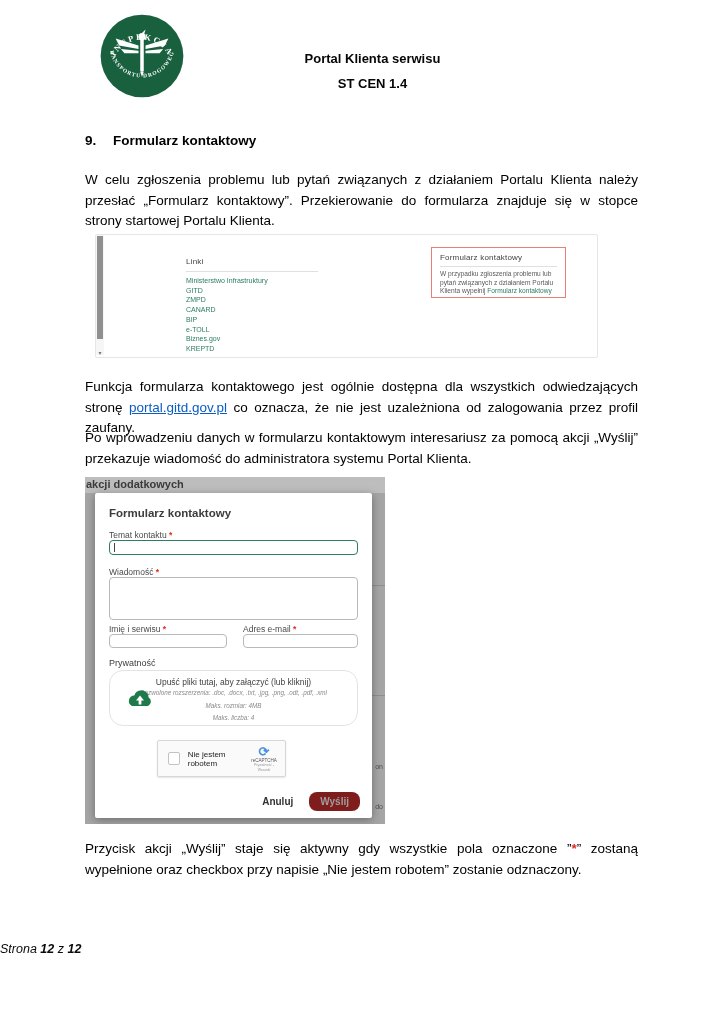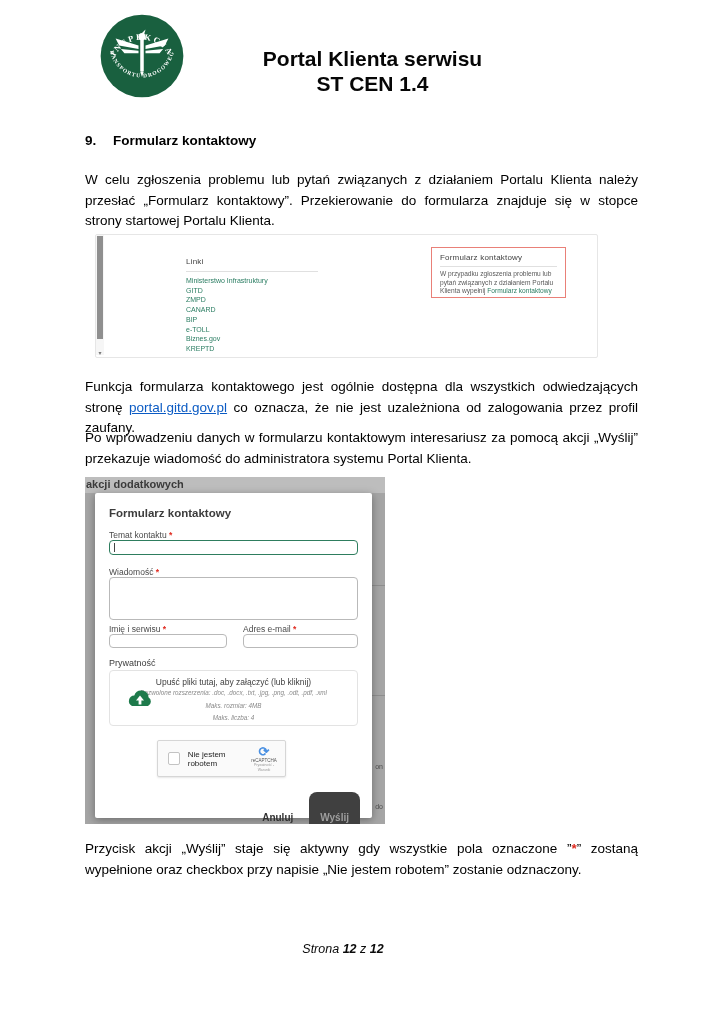--- a/index.html
+++ b/index.html
@@ -7,21 +7,21 @@
   #page {
     position:relative; width:723px; height:1024px; margin:0 auto;
     background:#ffffff; overflow:hidden;
     font-family:"Liberation Sans", sans-serif; color:#000;
   }
   .abs { position:absolute; }
 
   
   #logo { left:98px; top:12px; width:88px; height:88px; }
   #doc-title { left:190px; top:46px; width:365px; text-align:center;
-    font-size:21px; font-weight:bold; line-height:25px; color:#060606; }
+    font-size:13px; font-weight:bold; line-height:25px; color:#060606; }
 
   
   .para { left:85px; width:553px; font-size:13.5px; line-height:20.5px; text-align:justify; }
   #sec-heading { left:85px; top:133px; font-size:13.5px; font-weight:bold; }
   #sec-heading .num { display:inline-block; width:28px; }
   a.blue-link { color:#0b5bc4; text-decoration:underline; cursor:pointer; }
   .red-star { color:#e02b20; font-weight:bold; }
 
   
   #shot1 { left:95px; top:234px; width:503px; height:124px; background:#fff;
@@ -61,41 +61,41 @@
   #inp-subject { left:14px; top:47px; width:249px; height:15px; border:1.5px solid #2e7d5e; }
   #caret { position:absolute; left:4px; top:2px; width:1px; height:9px; background:#444; }
   #lbl-message { left:14px; top:74px; }
   #inp-message { left:14px; top:84px; width:249px; height:43px; }
   #lbl-name  { left:14px; top:131px; }
   #inp-name  { left:14px; top:141px; width:118px; height:14px; }
   #lbl-email { left:148px; top:131px; }
   #inp-email { left:148px; top:141px; width:115px; height:14px; }
   #lbl-attach { left:14px; top:165px; font-size:9px; color:#3d3d3d; }
   #dropzone { left:14px; top:177px; width:249px; height:56px;
-    border:1px solid #e3e3e3; border-radius:4px; background:#fff; text-align:center; }
+    border:1px solid #e3e3e3; border-radius:14px; background:#fff; text-align:center; }
   #cloud { position:absolute; left:16px; top:17px; }
   .dz-title { margin-top:6px; font-size:8.5px; color:#3f3f3f; }
   .dz-sub { font-size:6.3px; font-style:italic; color:#8a8a8a; line-height:12.5px; }
   #recaptcha { left:62px; top:247px; width:129px; height:37px;
     border:1px solid #d6d6d6; border-radius:2px; background:#fafafa;
     box-shadow:0 1px 2px rgba(0,0,0,.1); display:flex; align-items:center; }
   #rc-check { width:13px; height:13px; margin-left:10px; background:#fff;
     border:1.5px solid #c3c3c3; border-radius:2px; }
   #rc-label { font-size:8px; color:#1d1d1d; margin-left:8px; }
   #rc-logo { margin-left:auto; margin-right:6px; text-align:center; line-height:5px; }
   #rc-icon { font-size:13px; color:#4a90e2; font-weight:bold; line-height:13px; }
   #rc-brand { font-size:4.5px; color:#555; }
   #rc-terms { font-size:3.5px; color:#9a9a9a; }
   #mbuttons { right:12px; top:299px; display:flex; gap:16px; align-items:center; }
   #btn-cancel { font-size:10px; font-weight:bold; color:#323232; cursor:pointer; }
-  #btn-submit { font-size:10px; font-weight:bold; color:#9e9e9e; background:#404040;
-    border:none; border-radius:8px; padding:20px 11px; }
-
-  
-  #page-footer { left:0; top:942px; width:686px; text-align:center;
+  #btn-submit { font-size:10px; font-weight:bold; color:#9e9e9e; background:#7f1d1d;
+    border:none; border-radius:8px; padding:4px 11px; }
+
+  
+  #page-footer { left:0; top:942px; width:686px; text-align:left;
     font-size:12.5px; font-style:italic; color:#0a0a0a; }
   #page-footer b { font-weight:bold; }
 </style>
 </head>
 <body>
 
 <div id="page">
 
   <svg id="logo" class="abs" viewBox="0 0 100 100">
     <defs>

